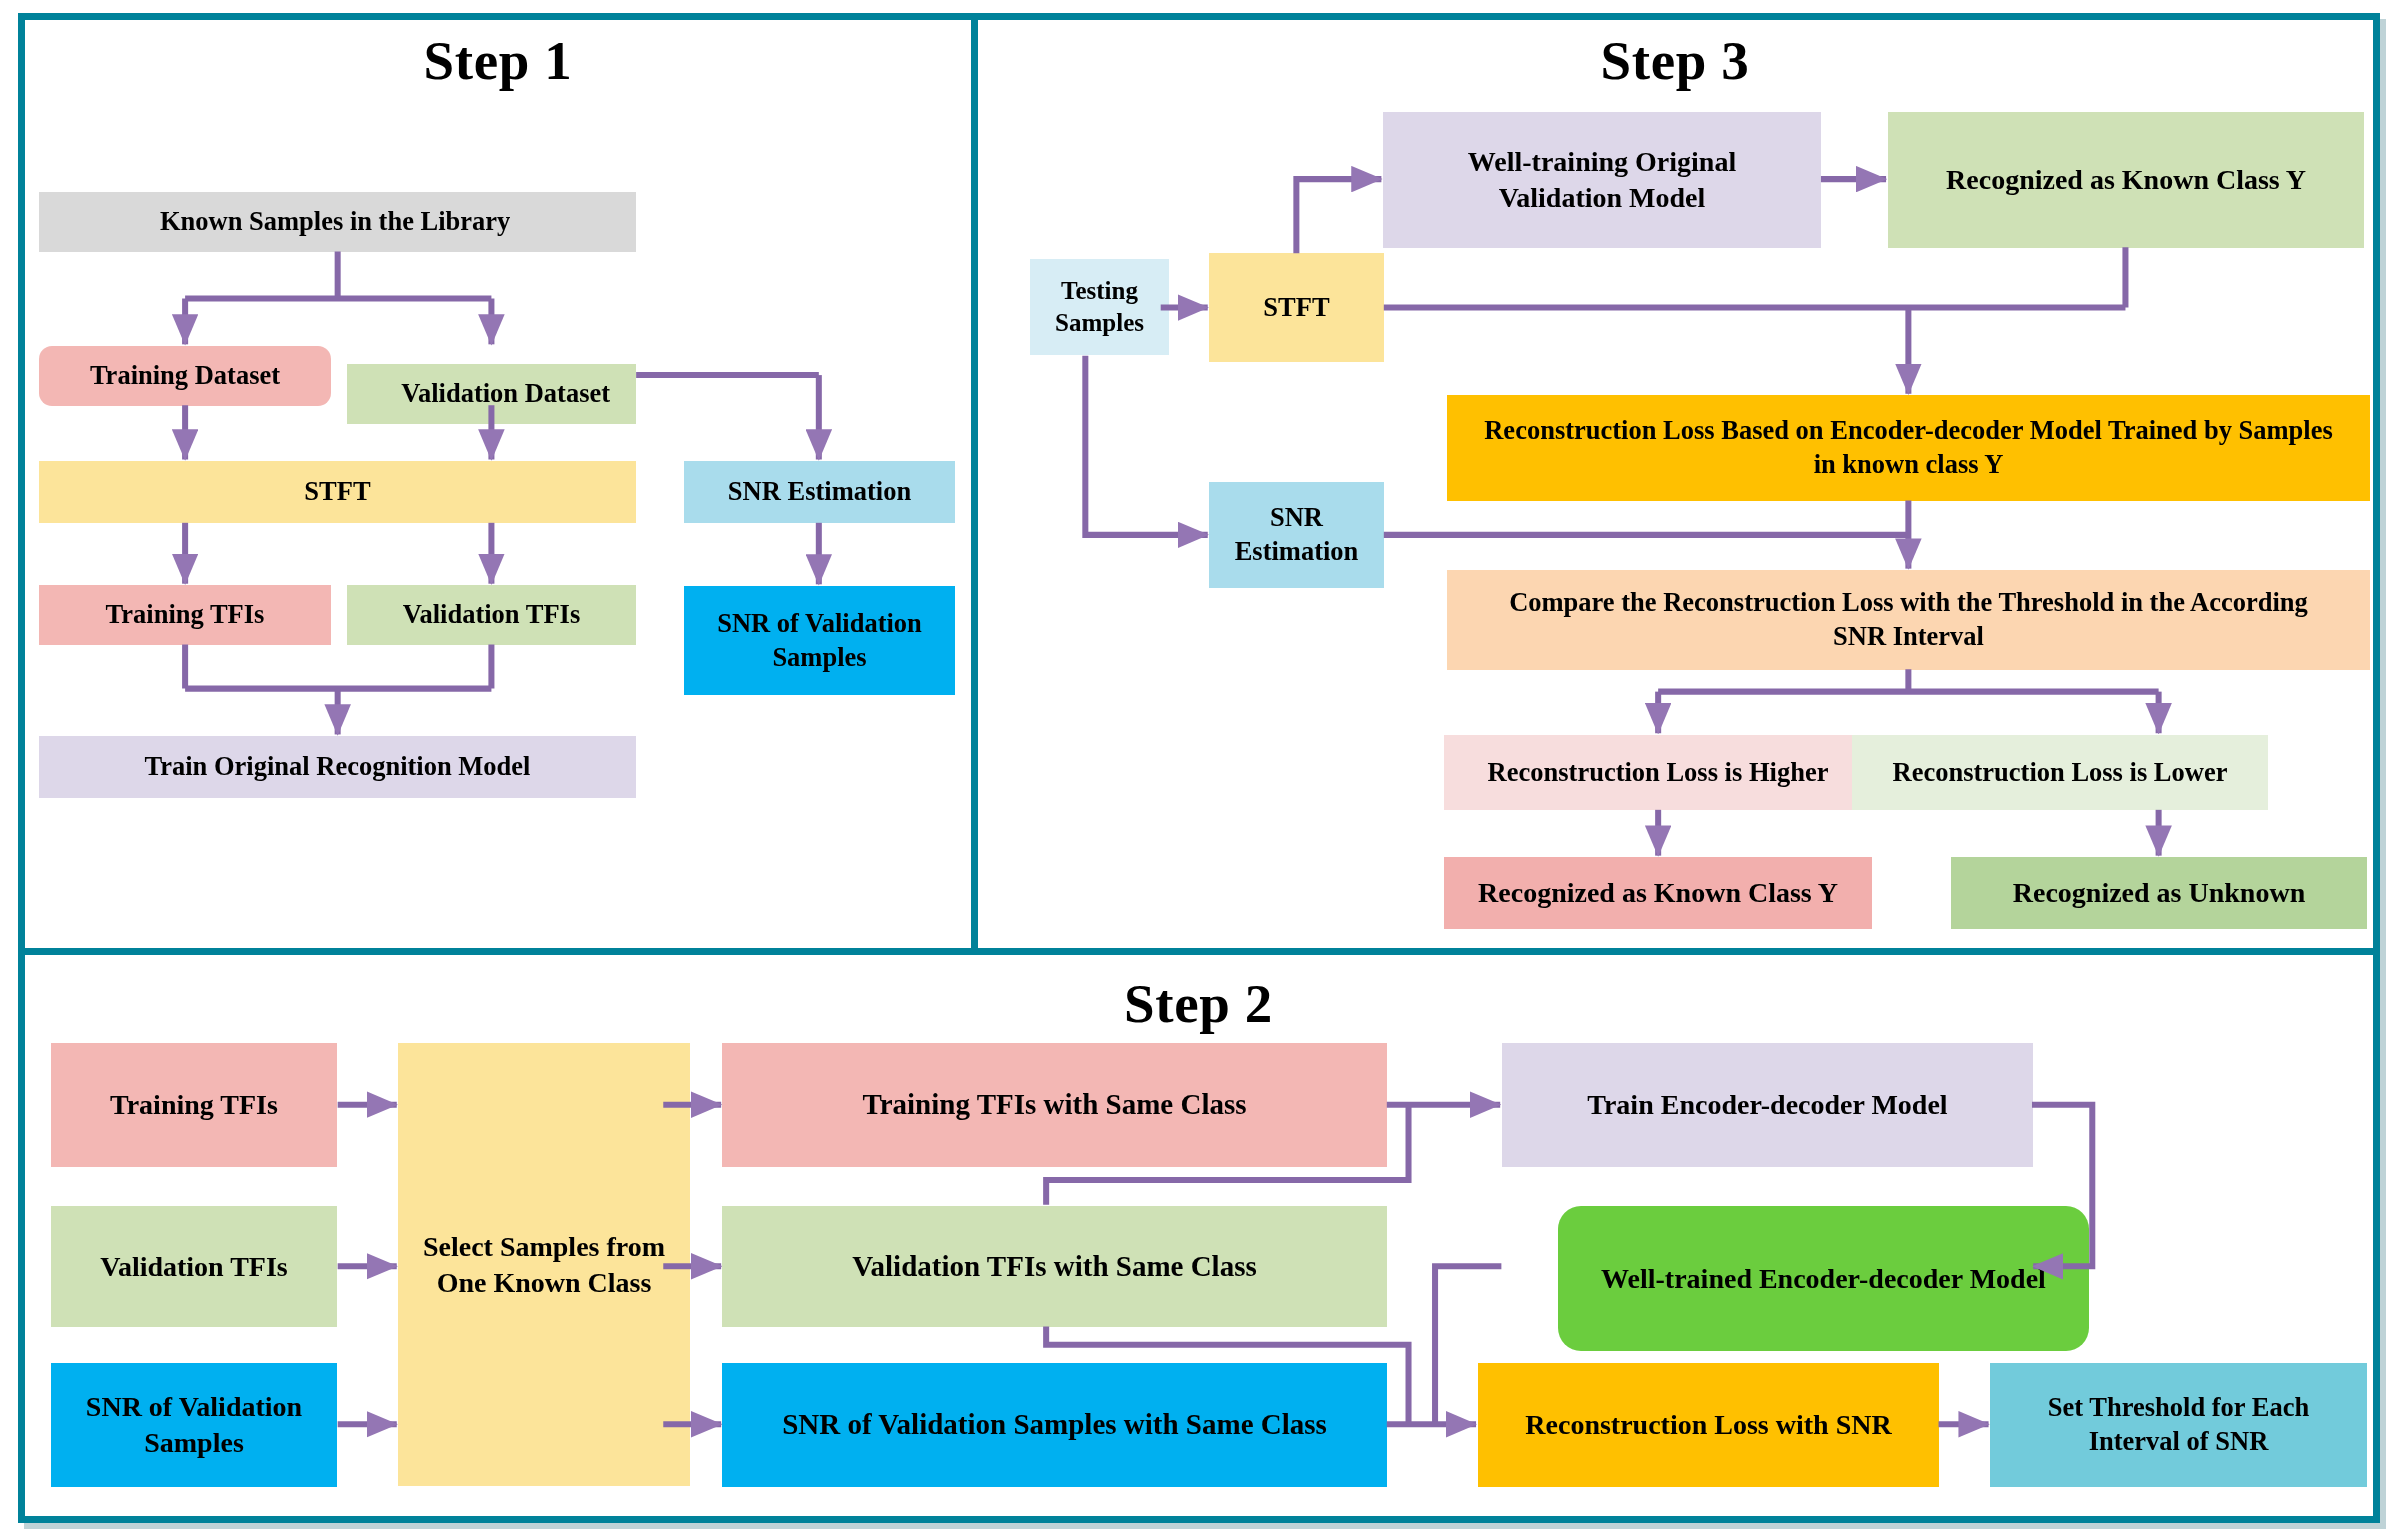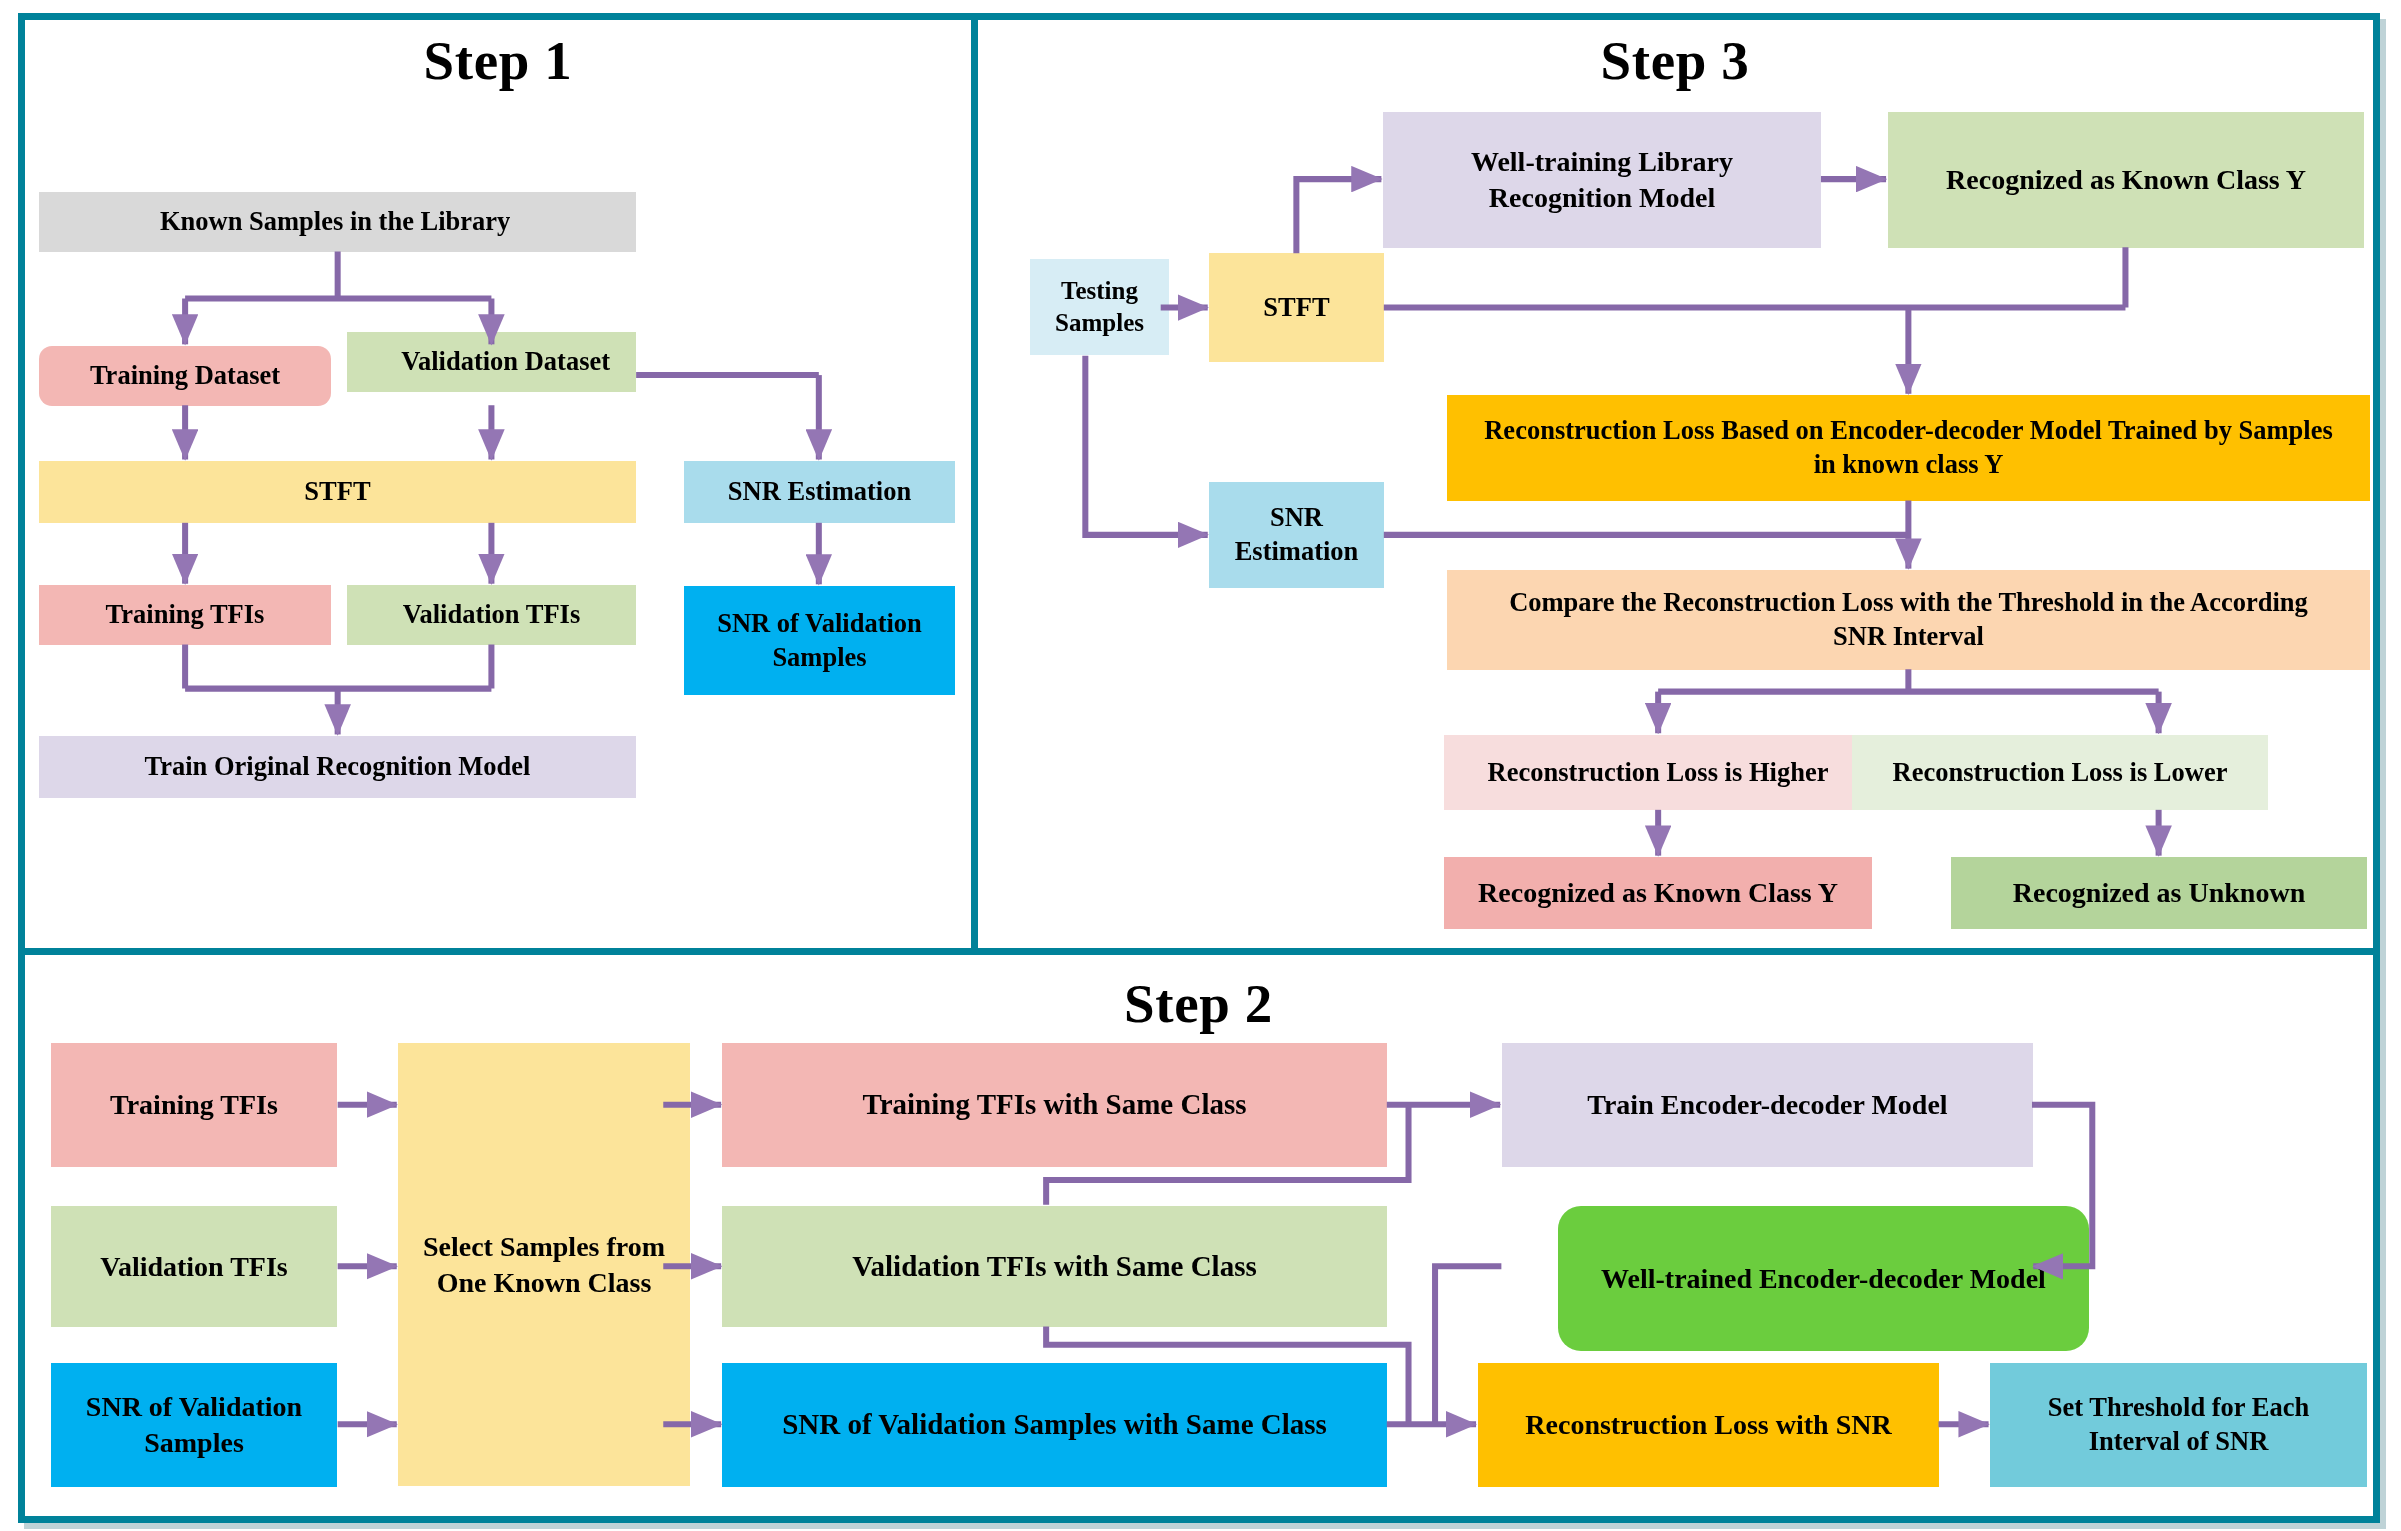--- a/index.html
+++ b/index.html
@@ -25,31 +25,31 @@
   <div class="frame" style="left:18px;top:13.3px;width:2362px;height:1510px;"></div>
   <div class="divider" style="left:18px;top:948px;width:2362px;height:7.2px;"></div>
   <div class="divider" style="left:971px;top:13.3px;width:7.2px;height:942px;"></div>
 
   <div class="title" style="left:25px;top:29px;width:946px;">Step 1</div>
   <div class="title" style="left:978px;top:29px;width:1394px;">Step 3</div>
   <div class="title" style="left:25px;top:972px;width:2347px;">Step 2</div>
 
   <div class="node fs44" style="left: 39px; top: 192px; width: 597px; height: 60px; background: rgb(217, 217, 217); padding-left: 11px;">Known Samples in the Library</div>
   <div class="node fs44" style="left: 39px; top: 346px; width: 292px; height: 60px; background: rgb(243, 183, 180); border-radius: 13px;">Training Dataset</div>
-  <div class="node fs44" style="left: 347px; top: 332px; width: 289px; height: 60px; background: rgb(207, 225, 182); padding-left: 44px;">Validation Dataset</div>
+  <div class="node fs44" style="left: 347px; top: 364px; width: 289px; height: 60px; background: rgb(207, 225, 182); padding-left: 44px;">Validation Dataset</div>
   <div class="node fs44" style="left: 39px; top: 461px; width: 597px; height: 62px; background: rgb(252, 228, 154);">STFT</div>
   <div class="node fs44" style="left: 684px; top: 461px; width: 271px; height: 62px; background: rgb(169, 220, 236);">SNR Estimation</div>
   <div class="node fs44" style="left: 39px; top: 585px; width: 292px; height: 60px; background: rgb(243, 183, 180);">Training TFIs</div>
   <div class="node fs44" style="left: 347px; top: 585px; width: 289px; height: 60px; background: rgb(207, 225, 182);">Validation TFIs</div>
   <div class="node fs44" style="left: 684px; top: 586px; width: 271px; height: 109px; background: rgb(0, 176, 240);">SNR of Validation Samples</div>
   <div class="node fs44" style="left: 39px; top: 736px; width: 597px; height: 62px; background: rgb(221, 215, 233);">Train Original Recognition Model</div>
 
   <div class="node fs42" style="left: 1022px; top: 259px; width: 139px; height: 96px; padding: 2.4px 6px; background: rgb(215, 237, 245);">Testing Samples</div>
   <div class="node fs44" style="left: 1209px; top: 253px; width: 175px; height: 109px; background: rgb(252, 228, 154);">STFT</div>
-  <div class="node fs46" style="left: 1383px; top: 112px; width: 438px; height: 136px; padding: 2.4px 54px; background: rgb(221, 215, 233);">Well-training Library Recognition Model</div>
+  <div class="node fs46" style="left: 1383px; top: 112px; width: 438px; height: 136px; padding: 2.4px 54px; background: rgb(221, 215, 233);">Well-training Original Validation Model</div>
   <div class="node fs46" style="left: 1888px; top: 112px; width: 476px; height: 136px; background: rgb(207, 225, 182);">Recognized as Known Class Y</div>
   <div class="node fs44" style="left: 1447px; top: 395px; width: 923px; height: 106px; padding: 2.4px 36px; background: rgb(255, 192, 0);">Reconstruction Loss Based on Encoder-decoder Model Trained by Samples in known class Y</div>
   <div class="node fs44" style="left: 1209px; top: 482px; width: 175px; height: 106px; padding: 2.4px 6px; background: rgb(169, 220, 236);">SNR Estimation</div>
   <div class="node fs44" style="left: 1447px; top: 570px; width: 923px; height: 100px; padding: 2.4px 60px; background: rgb(252, 214, 177);">Compare the Reconstruction Loss with the Threshold in the According SNR Interval</div>
   <div class="node fs44" style="left: 1444px; top: 735px; width: 428px; height: 75px; background: rgb(247, 221, 221);">Reconstruction Loss is Higher</div>
   <div class="node fs44" style="left: 1852px; top: 735px; width: 416px; height: 75px; background: rgb(229, 239, 220);">Reconstruction Loss is Lower</div>
   <div class="node fs46" style="left: 1444px; top: 857px; width: 428px; height: 72px; background: rgb(242, 175, 173);">Recognized as Known Class Y</div>
   <div class="node fs46" style="left: 1951px; top: 857px; width: 416px; height: 72px; background: rgb(180, 212, 155);">Recognized as Unknown</div>
 
   <div class="node fs46" style="left: 51px; top: 1043px; width: 286px; height: 124px; background: rgb(243, 183, 180);">Training TFIs</div>

